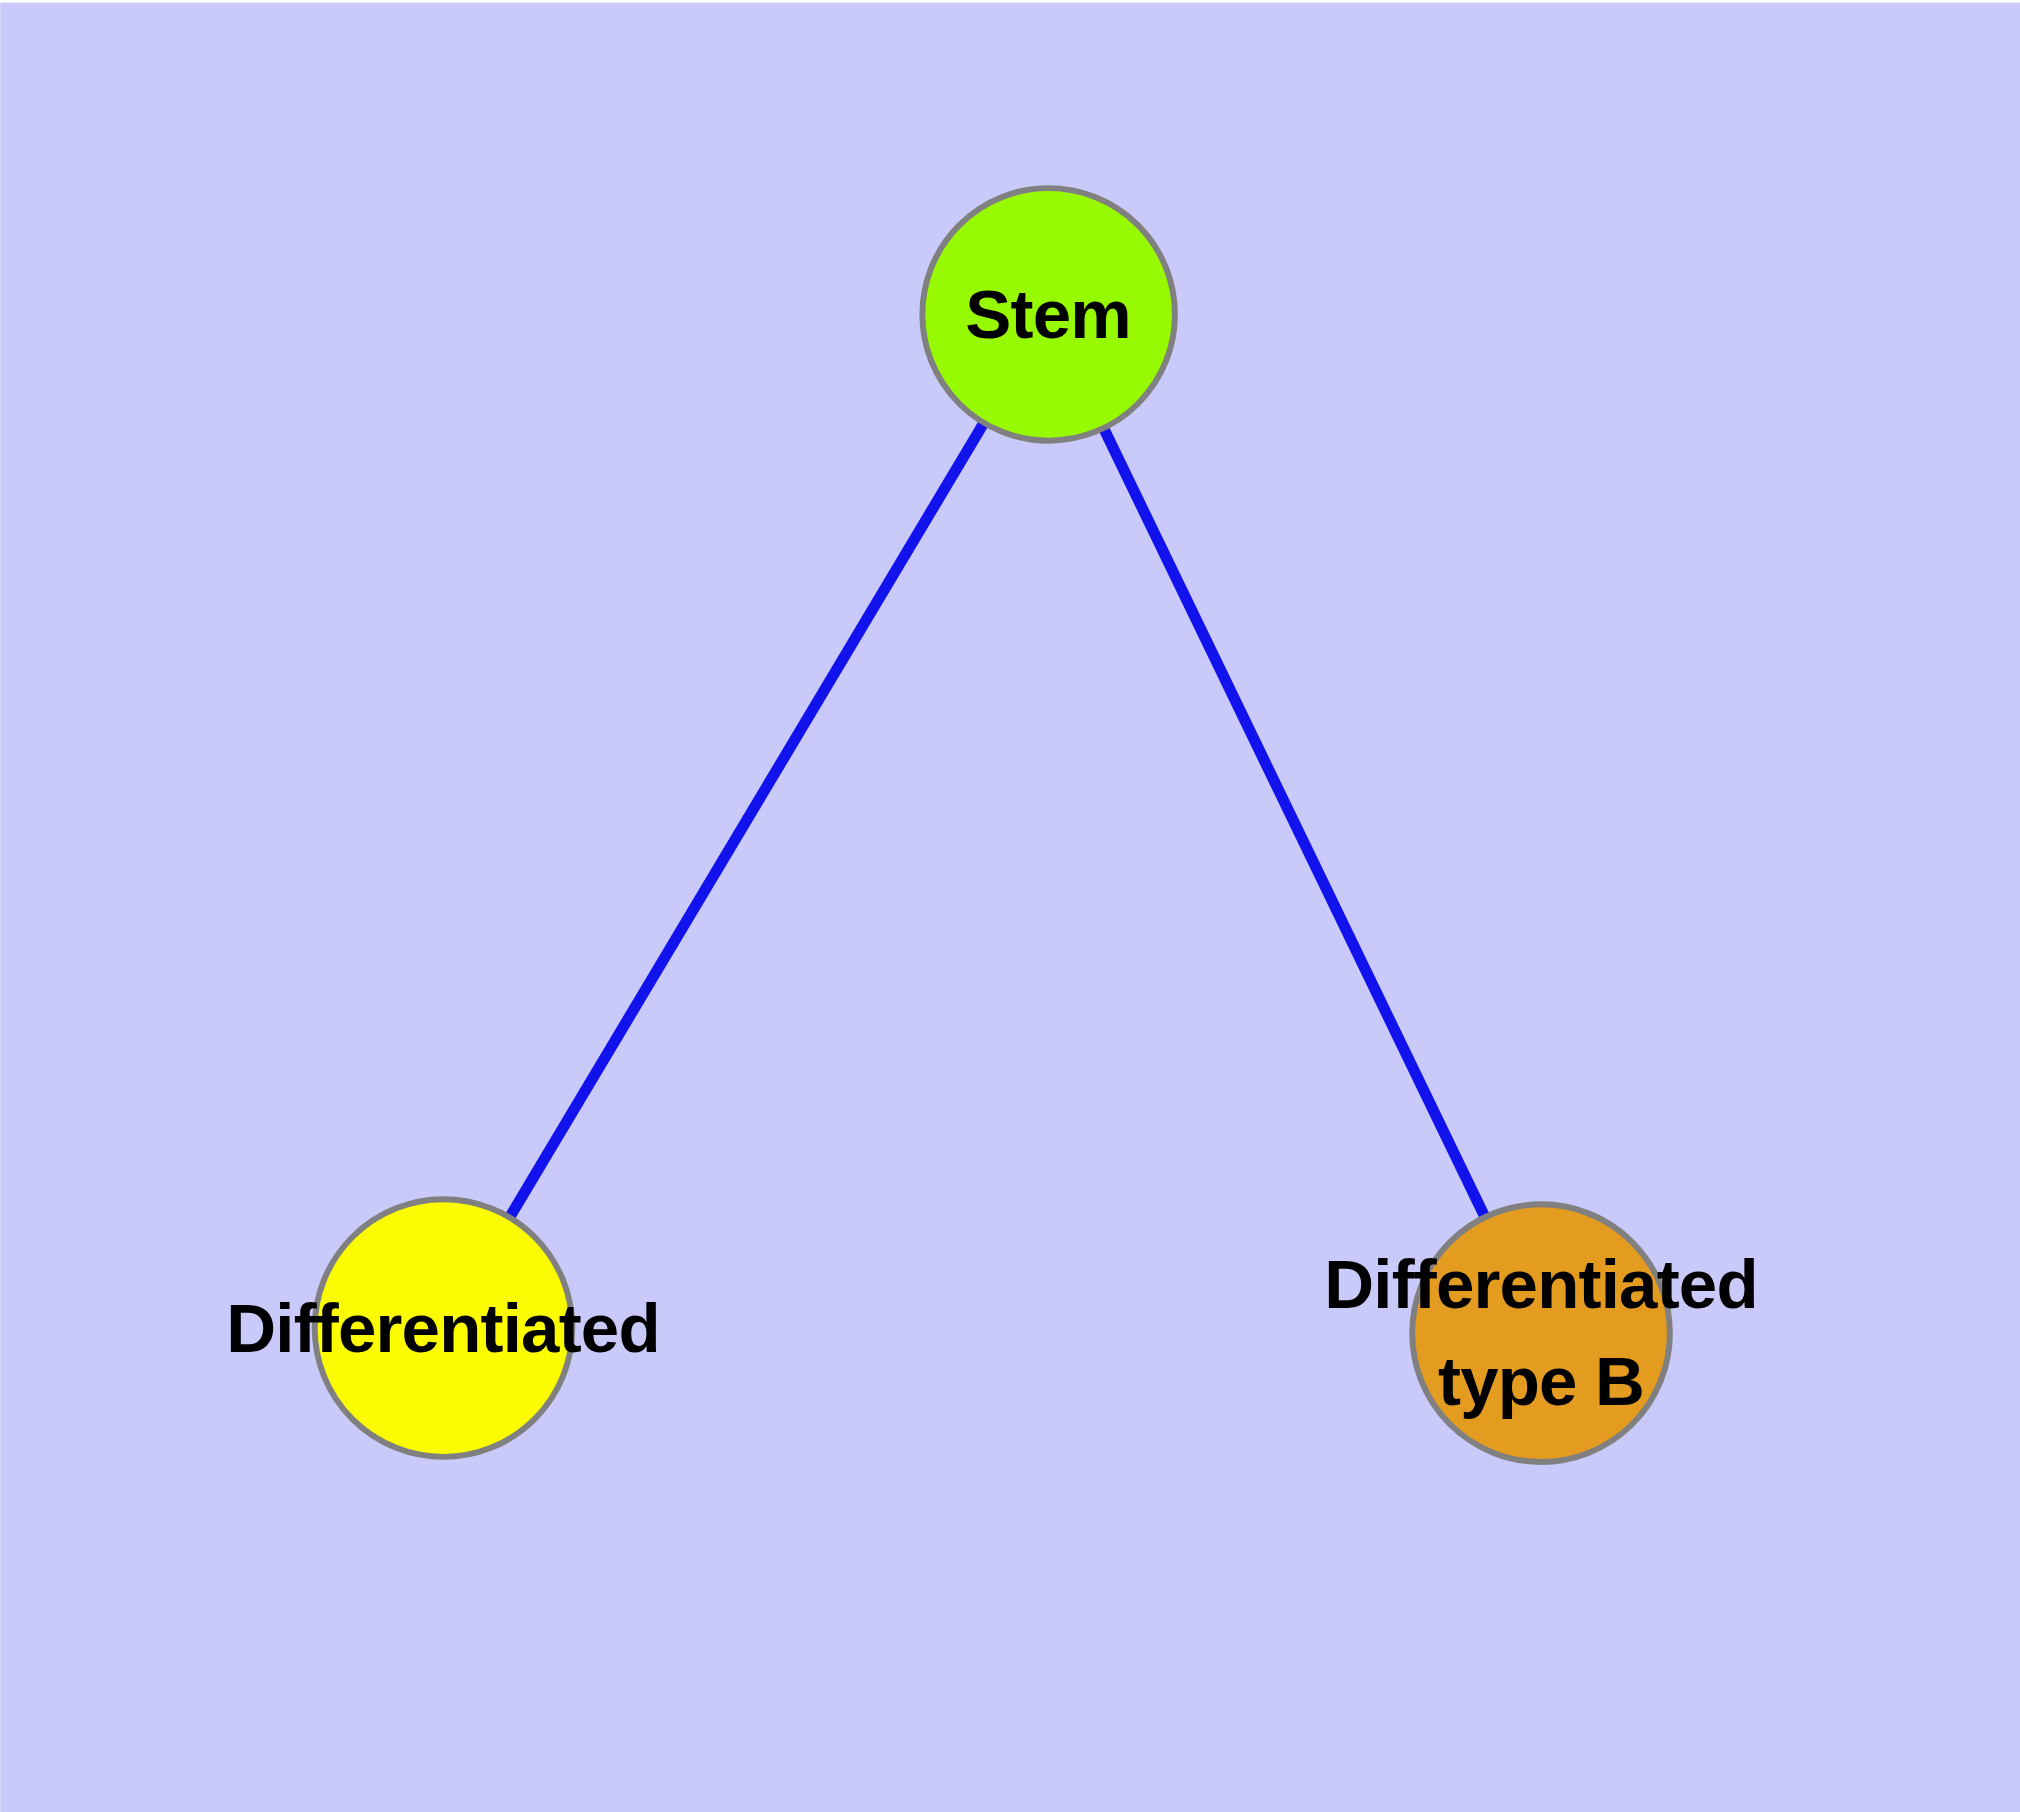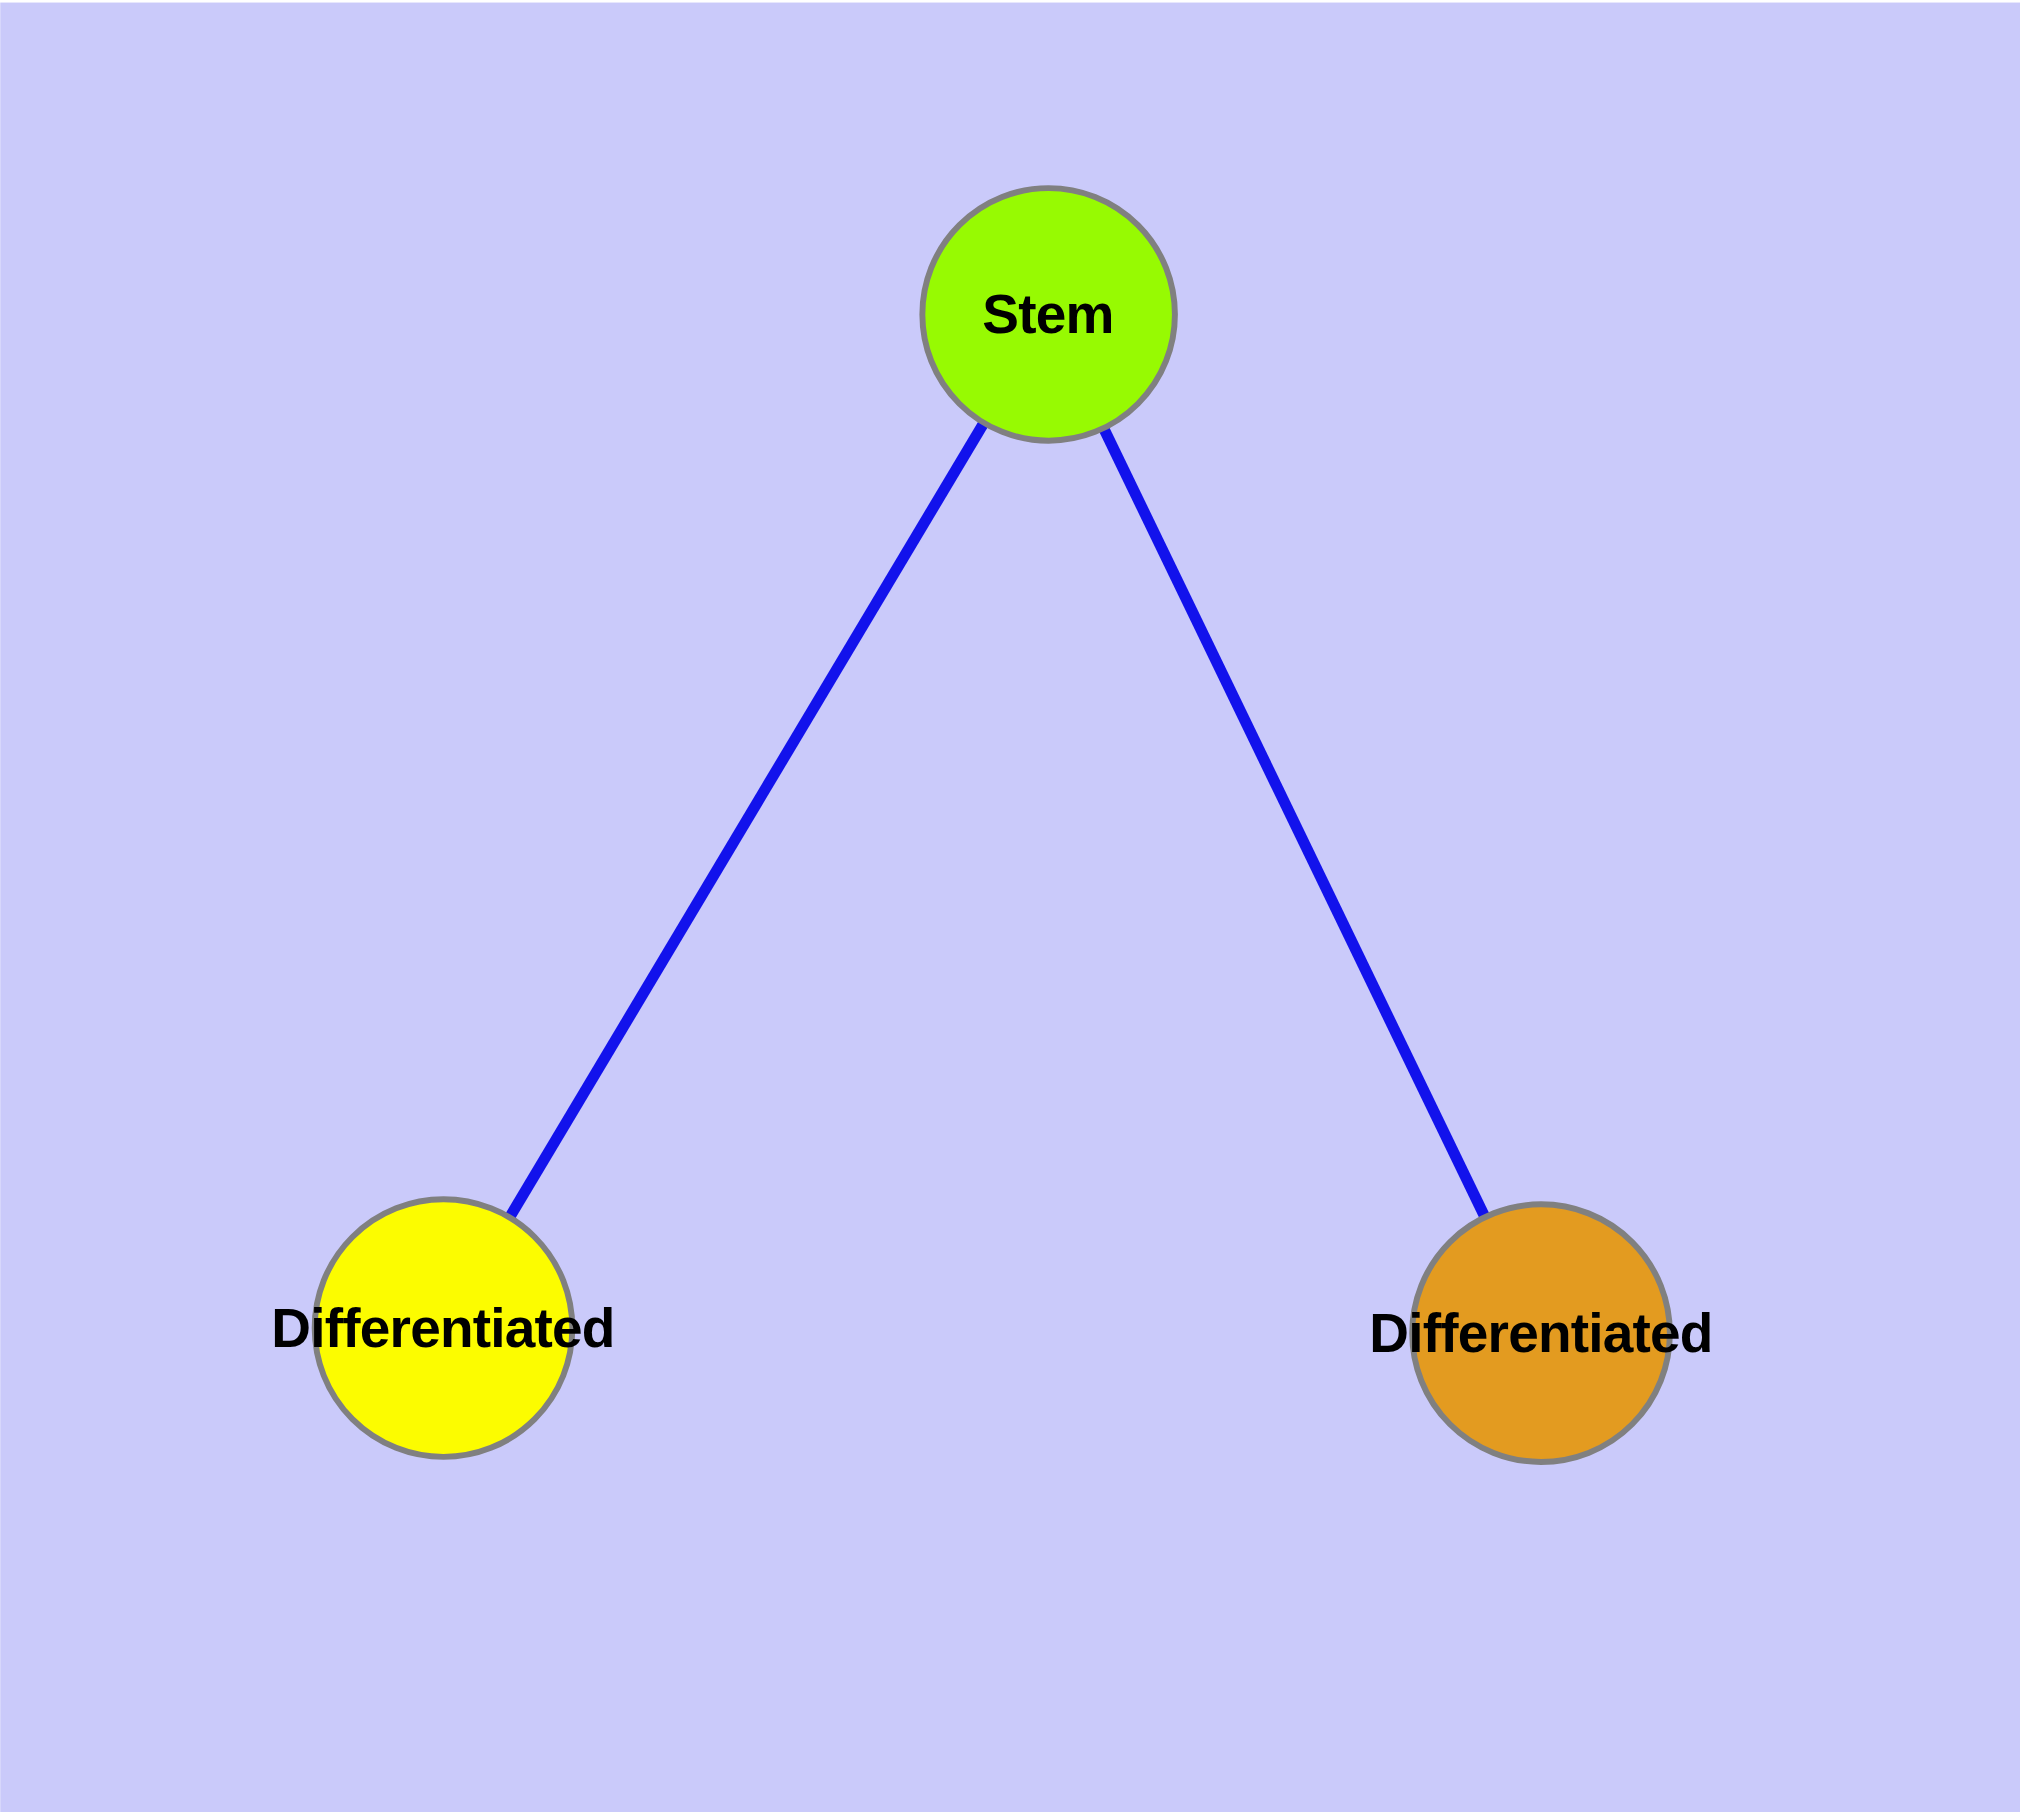--- a/index.html
+++ b/index.html
@@ -18,21 +18,21 @@
     top: 0;
     width: 2021px;
     height: 1812px;
     display: block;
   }
   .node-label {
     position: absolute;
     transform: translate(-50%, -50%);
     font-family: "Liberation Sans", sans-serif;
     font-weight: 700;
-    font-size: 55px;
+    font-size: 69px;
     line-height: 97px;
     letter-spacing: -0.8px;
     color: #000000;
     text-align: center;
     white-space: nowrap;
   }
   .node-label .label-line {
     display: block;
   }
 </style>
@@ -54,14 +54,15 @@
 <div class="node-label" style="left: 1048px; top: 314px;">
   <span class="label-line">Stem</span>
 </div>
 
 <div class="node-label" style="left: 443px; top: 1328px;">
   <span class="label-line">Differentiated</span>
 </div>
 
 <div class="node-label" style="left: 1541px; top: 1333px;">
   <span class="label-line">Differentiated</span>
+  <span class="label-line">type B</span>
 </div>
 
 
 </body></html>

